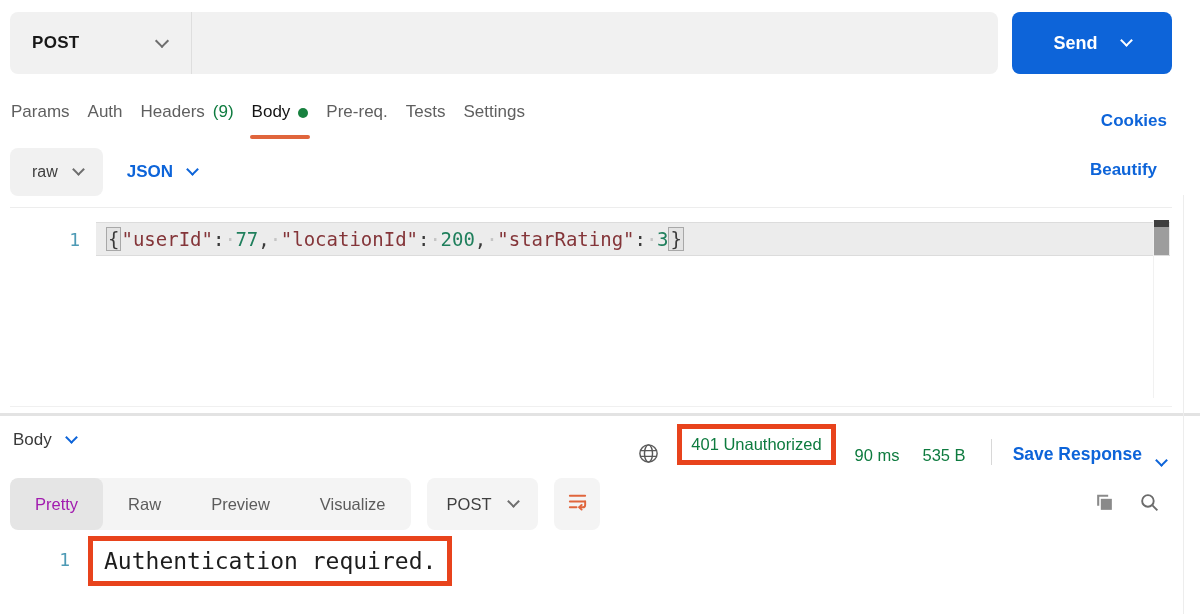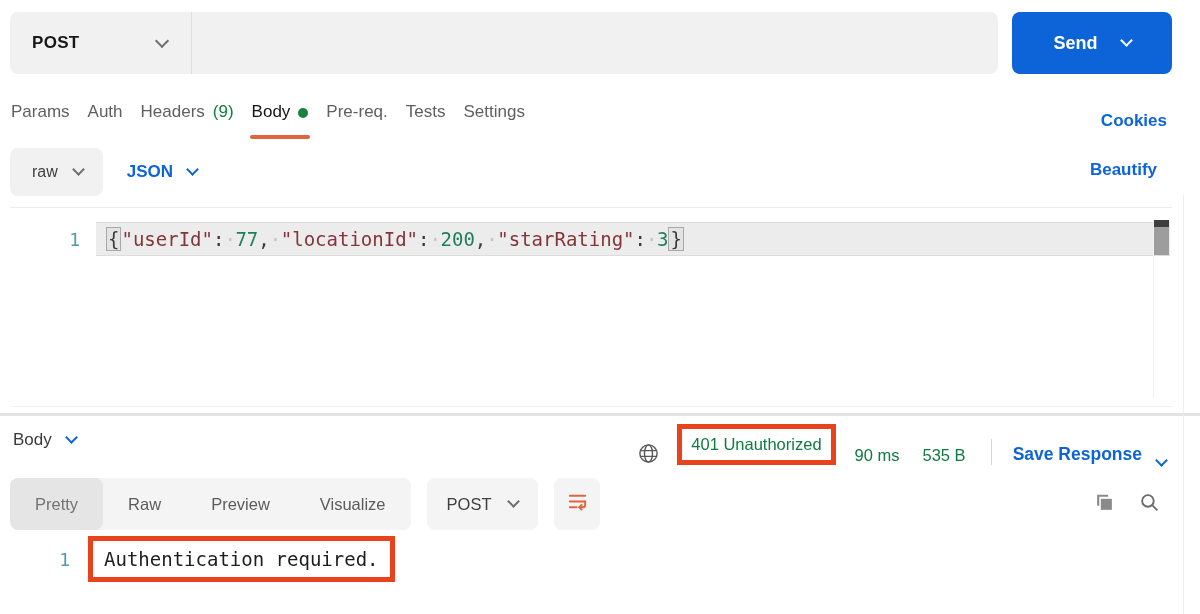--- a/index.html
+++ b/index.html
@@ -65,30 +65,30 @@
   .status-annotation{border:5px solid var(--annotation-red);padding:6px 9px;display:flex;align-items:center;}
   .status-text{color:var(--status-green);font-size:16.5px;white-space:nowrap;}
   .metric{color:var(--status-green);font-size:16.5px;white-space:nowrap;padding:0 4px;}
   .vdiv{width:1px;height:26px;background:#d8d8d8;margin:0 6px;}
   .save-resp{color:var(--accent-blue);font-weight:700;font-size:17.5px;white-space:nowrap;cursor:pointer;}
 
   
   .resp-toolbar{position:absolute;left:10px;top:478px;height:52px;display:flex;gap:16px;}
   .seg{display:flex;background:#f4f4f4;border-radius:8px;overflow:hidden;}
   .seg-item{display:flex;align-items:center;padding:0 25px;font-size:16.5px;color:#5c5c5c;cursor:pointer;}
-  .seg-item.active{background:#e5e5e5;border-radius:8px;color:#737373;}
+  .seg-item.active{background:#e5e5e5;border-radius:8px;color:#a21caf;}
   .html-select{background:#f4f4f4;border-radius:8px;display:flex;align-items:center;gap:18px;padding:0 20px;font-size:16.5px;color:#3f3f3f;cursor:pointer;}
   .wrap-btn{width:46px;background:#f4f4f4;border:none;border-radius:8px;display:flex;align-items:center;justify-content:center;cursor:pointer;}
   .resp-icons{position:absolute;right:40px;top:492px;display:flex;align-items:center;gap:24px;}
   .icon-btn{cursor:pointer;display:flex;align-items:center;}
 
   
   .resp-line-num{position:absolute;left:40px;top:549px;width:30px;text-align:right;color:var(--line-number);font-size:18px;font-family:"DejaVu Sans Mono","Liberation Mono",monospace;}
   .resp-annotation{position:absolute;left:88px;top:536px;border:5px solid var(--annotation-red);padding:7px 11px;background:#fff;}
-  .resp-text{font-family:"DejaVu Sans Mono","Liberation Mono",monospace;font-size:19px;color:#1d1d1d;white-space:pre;}
+  .resp-text{font-family:"DejaVu Sans Mono","Liberation Mono",monospace;font-size:23px;color:#1d1d1d;white-space:pre;}
 </style>
 </head>
 <body>
 
 <div id="app" style="--accent-blue: #0d64d9; --status-green: #0e7b3f; --tab-orange: #e0653c; --annotation-red: #e8431c; --code-key: #843539; --code-number: #1f7f5c; --line-number: #4d9ab5;">
 
   <div class="url-row">
     <div class="url-bar">
       <div class="method-select">
         <span class="method-label">POST</span>

